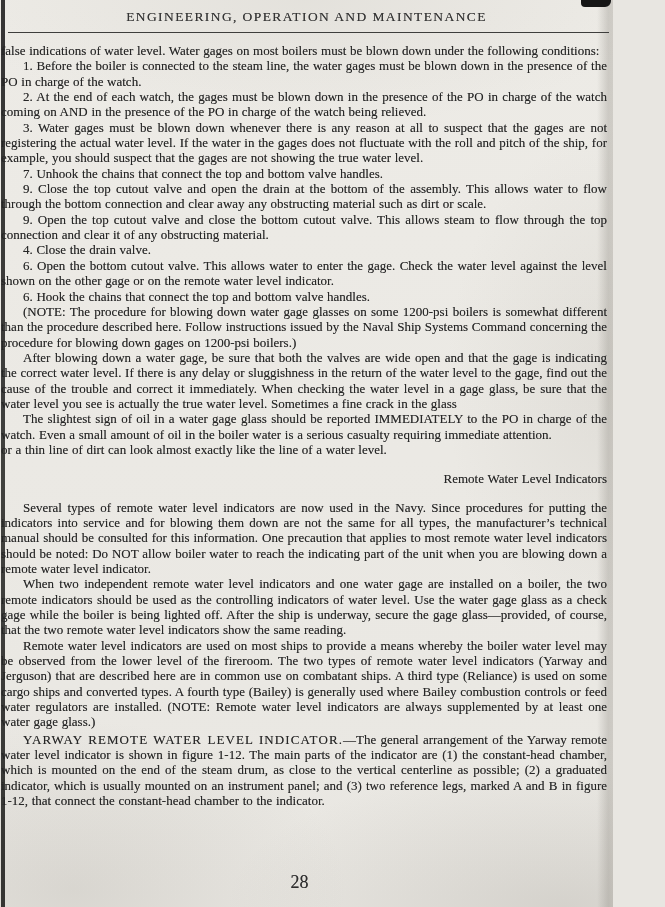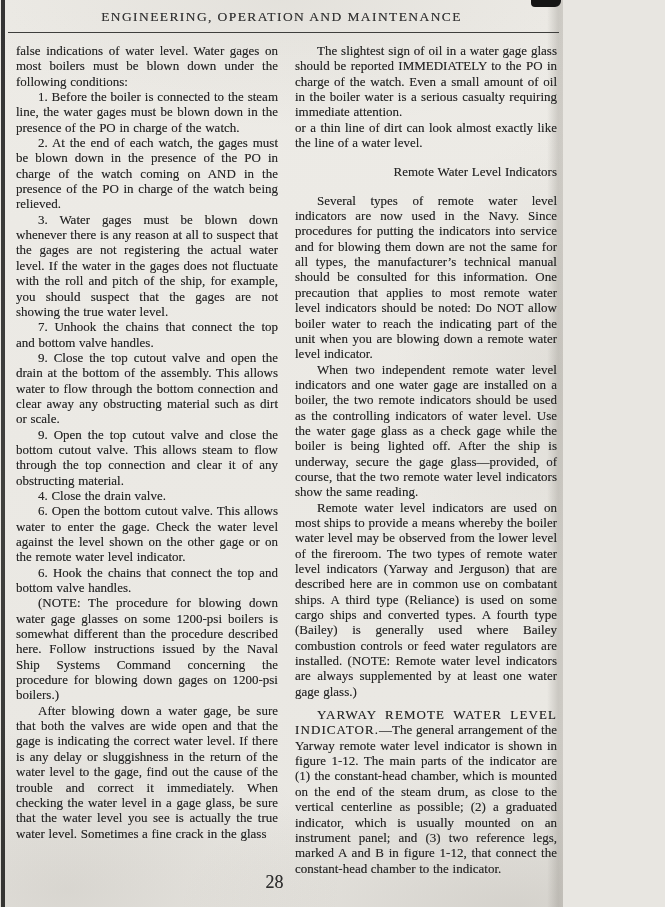--- a/index.html
+++ b/index.html
@@ -4,21 +4,21 @@
 <style>
   html, body { margin: 0; padding: 0; }
   body {
     width: 665px; height: 907px;
     overflow: hidden;
     font-family: "Liberation Serif", serif;
     background: #e8e6e1;
   }
   .page {
     position: relative;
-    width: 563px; height: 907px;
+    width: 613px; height: 907px;
     background:
       radial-gradient(ellipse 420px 260px at 12% 98%, rgba(150,145,136,0.20), transparent 65%),
       radial-gradient(ellipse 520px 220px at 92% 100%, rgba(140,135,126,0.22), transparent 65%),
       radial-gradient(ellipse 280px 420px at 100% 42%, rgba(165,160,150,0.16), transparent 60%),
       radial-gradient(ellipse 500px 180px at 50% 0%, rgba(200,197,190,0.25), transparent 70%),
       linear-gradient(#edebe6, #e9e7e2);
     color: #262626;
   }
   
   .edge-left {
@@ -48,40 +48,40 @@
     letter-spacing: 1.4px;
     color: #353535;
     text-shadow: 0 0 0.5px rgba(40,40,40,0.55);
   }
   .header-rule {
     position: absolute; top: 32px; left: 8px; right: 4px;
     border-top: 1.6px solid #3e3e3c;
   }
   
   .columns {
-    position: absolute; top: 43px; left: 16px; right: 6px;
-    display: flex; gap: 17px;
+    position: absolute; top: 43px; left: 1px; right: 6px;
+    display: flex;  flex-direction: column;
   }
   .col {
     flex: 1 1 0;
     font-size: 13px;
     line-height: 15.35px;
     text-align: justify;
     color: #272727;
     text-shadow: 0 0 0.5px rgba(45,45,45,0.5);
     word-spacing: 0.4px;
   }
   p.para { margin: 0; }
   p.indent { text-indent: 22px; }
   p.heading {
     margin: 14px 0 13px 0;
     text-indent: 0;
     text-align: right;
   }
-  p.space-before { margin-top: 8px; }
+  p.space-before { margin-top: 2px; }
   .lead-caps { letter-spacing: 1.1px; }
   
   .page-number {
     position: absolute; top: 872px; left: 0; right: 14px;
     text-align: center;
     font-size: 18px;
     color: #2e2e2e;
     text-shadow: 0 0 0.5px rgba(45,45,45,0.5);
   }
 </style>

